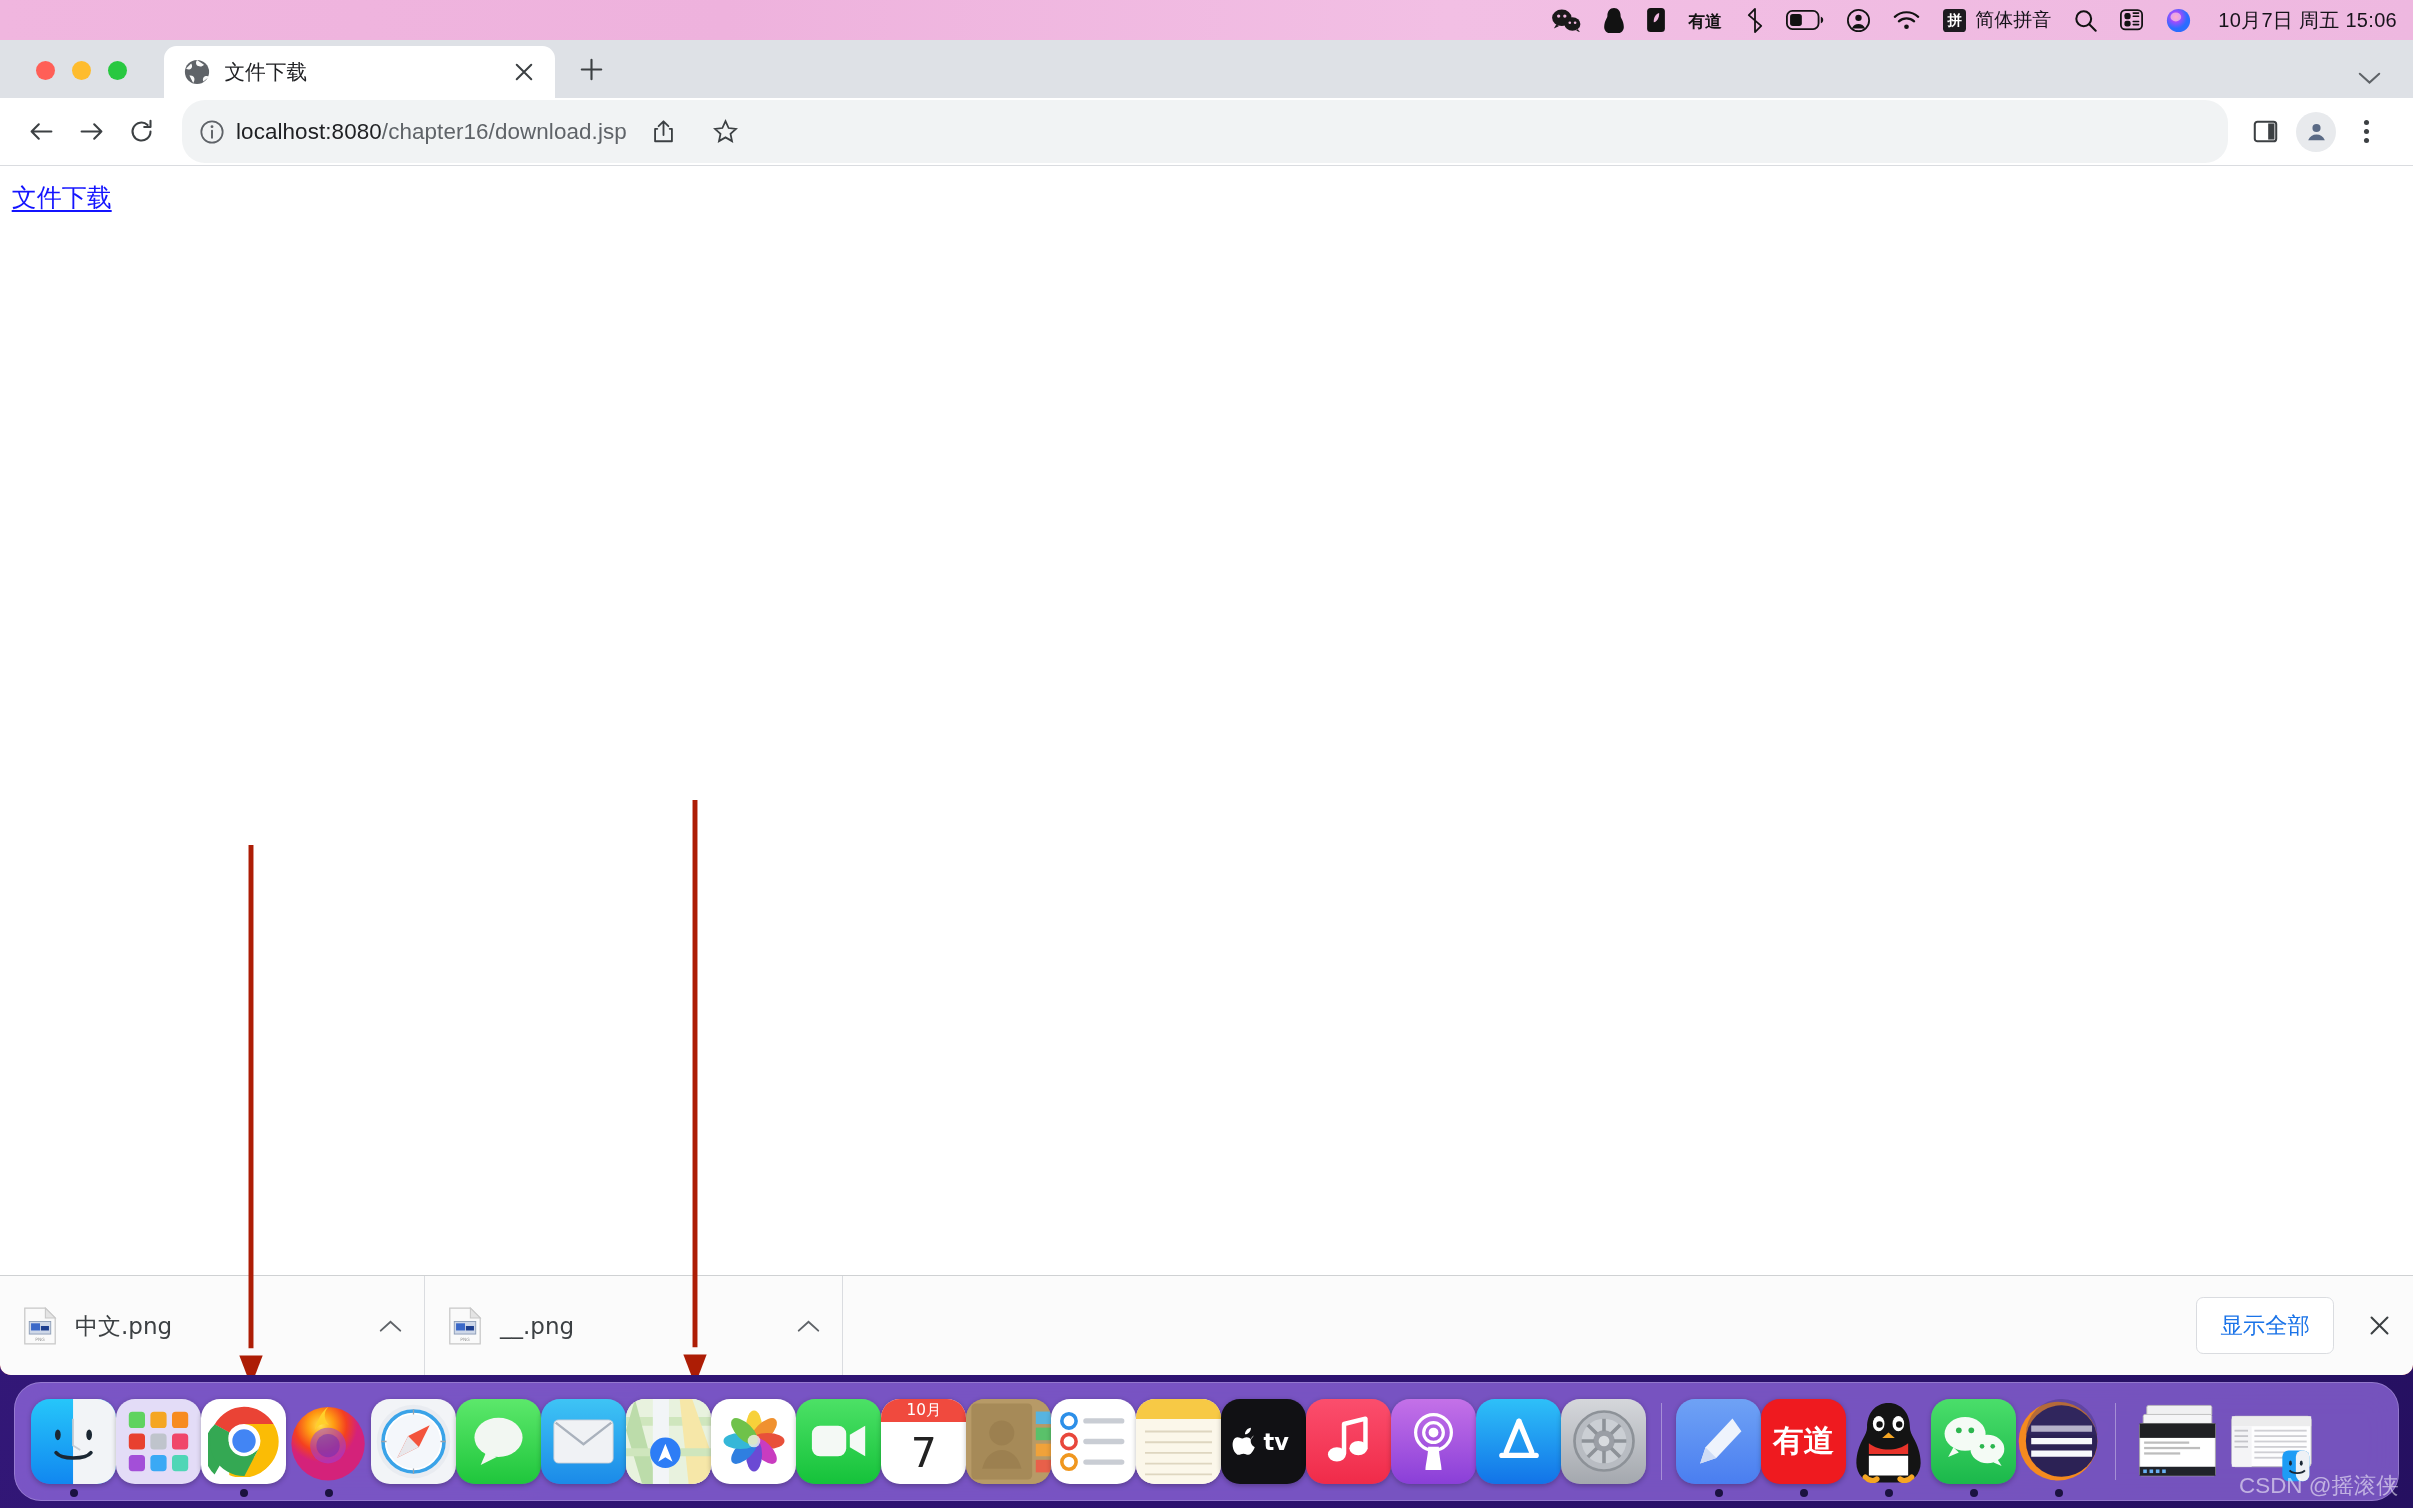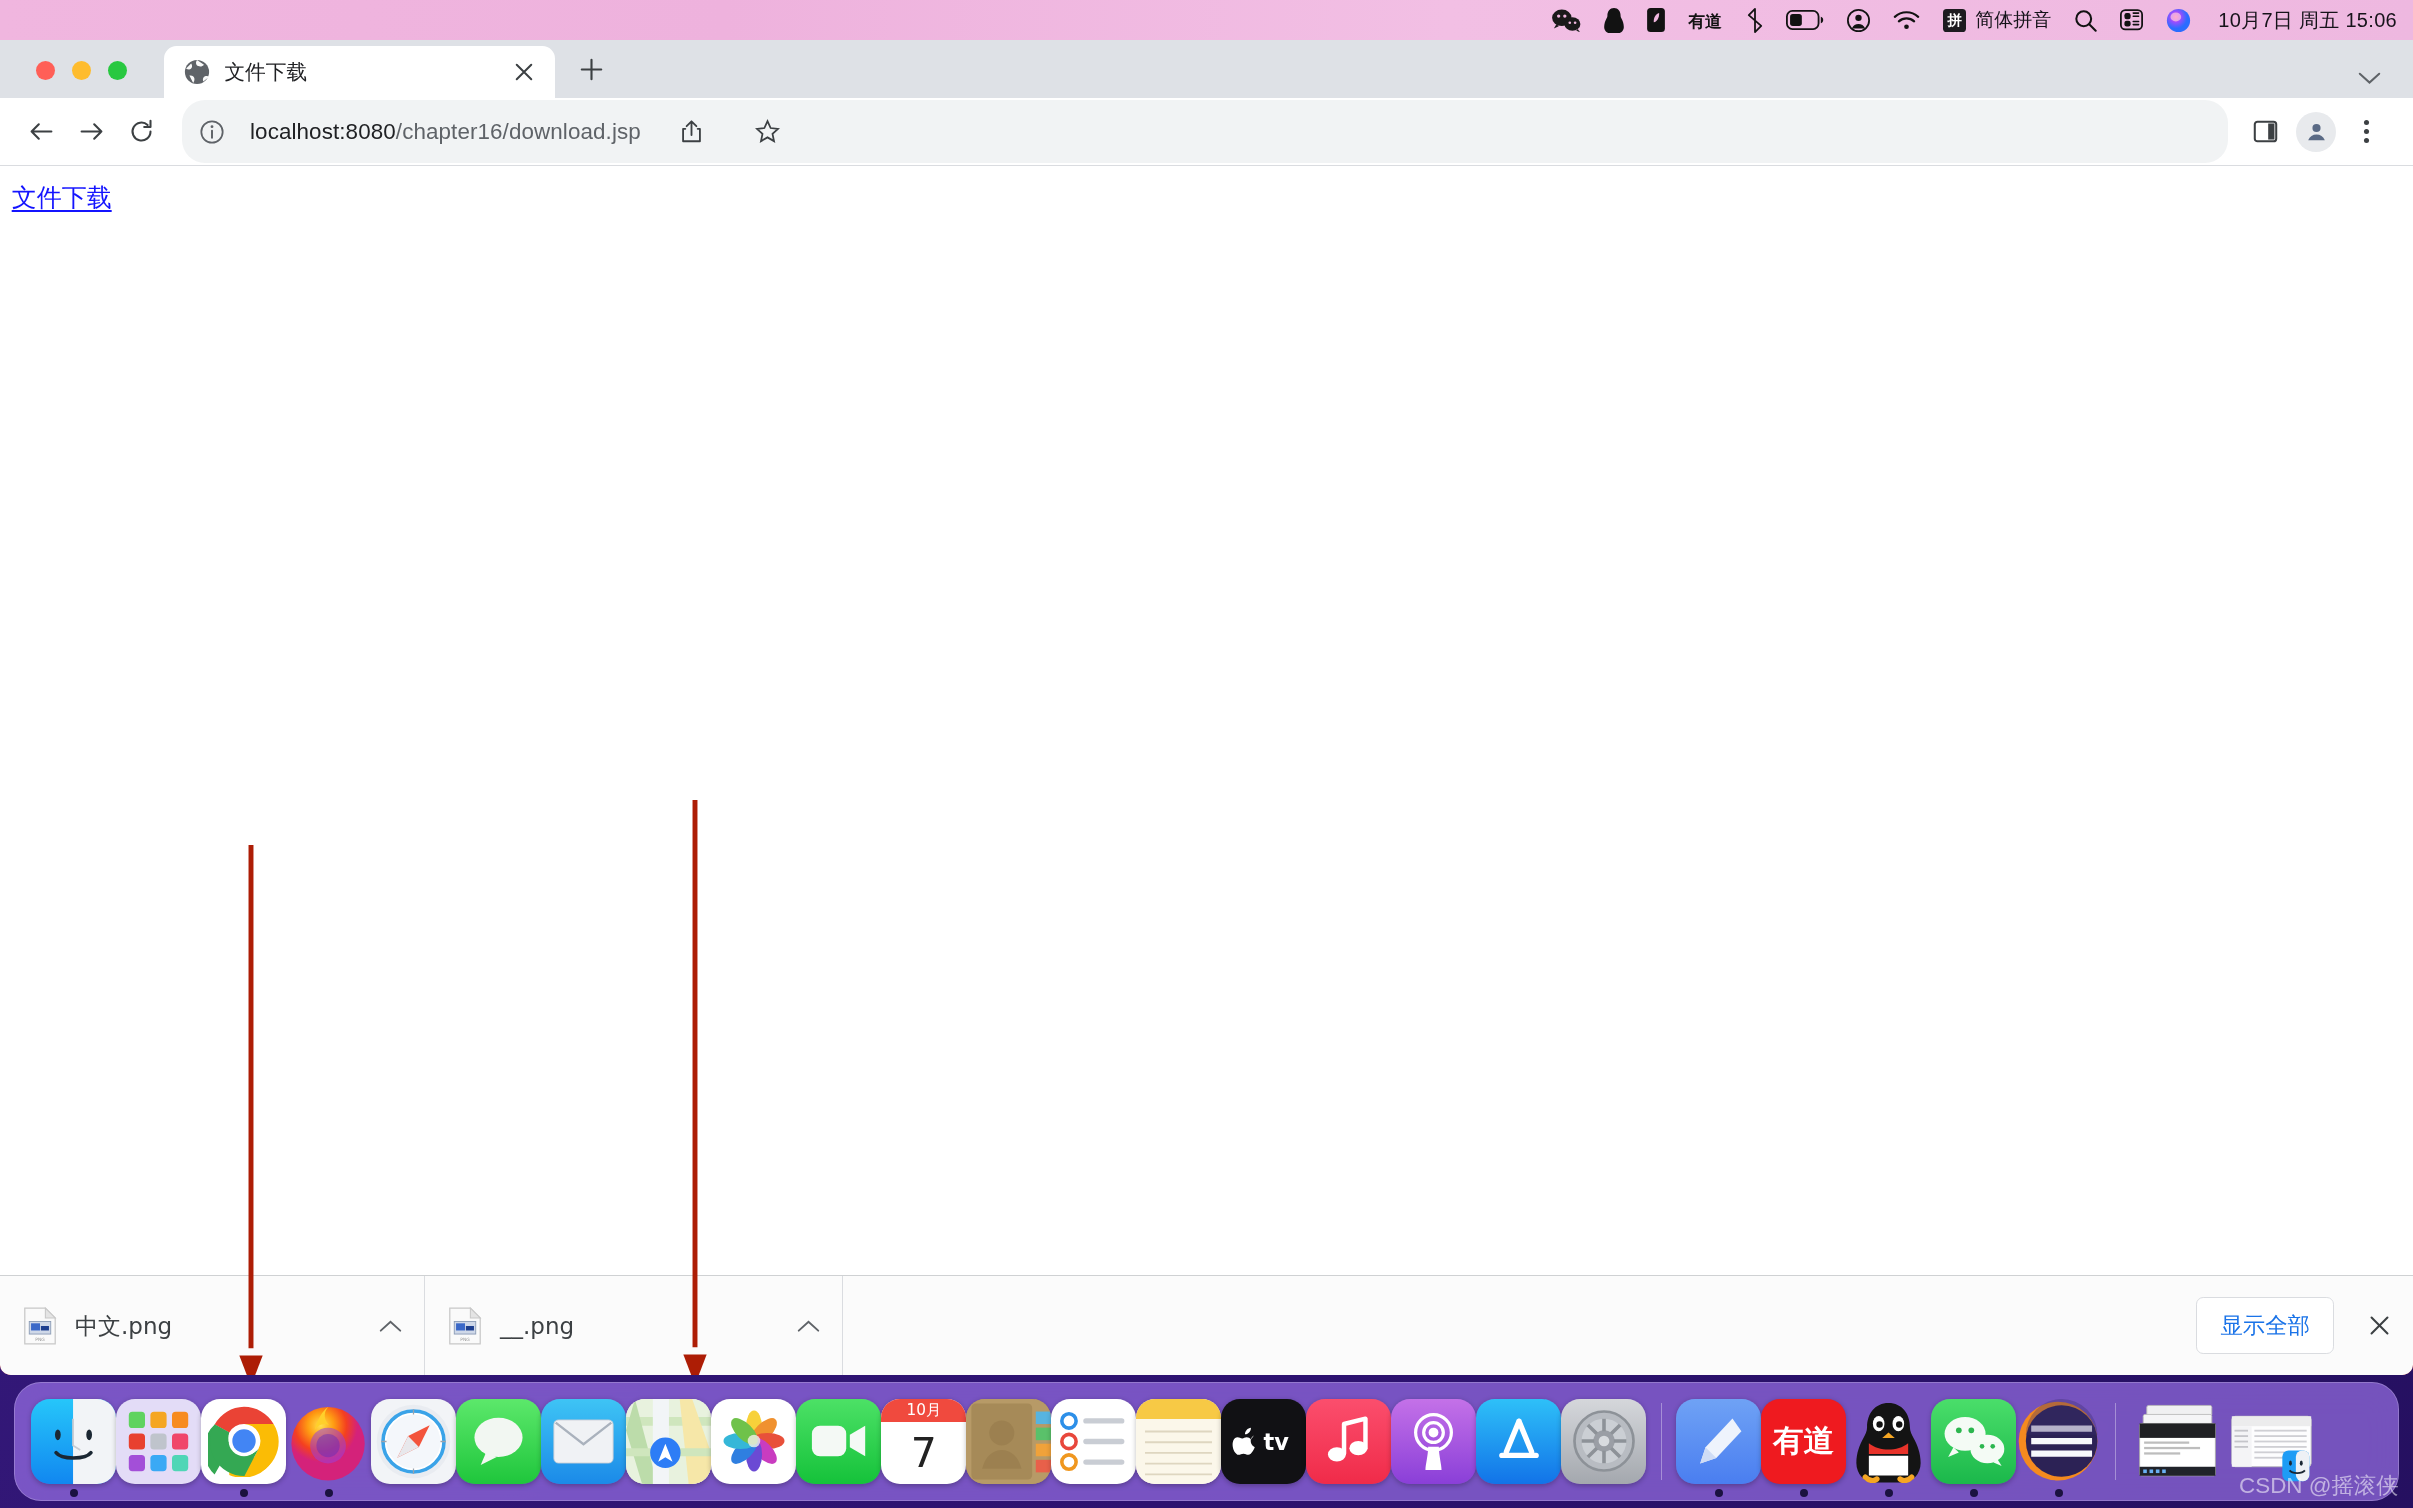--- a/index.html
+++ b/index.html
@@ -67,21 +67,21 @@
   .tabstrip-caret { position: absolute; right: 32px; bottom: 12.6px; }
 
   .toolbar {
     height: 68px; background: #fff; display: flex; align-items: center;
     padding: 0 21.5px 0 16px; gap: 0; border-bottom: 0.9px solid #dadce0;
   }
   .tbtn { width: 50px; height: 50px; display: flex; align-items: center; justify-content: center; border-radius: 50%; flex: 0 0 auto; }
   .omnibox {
     flex: 1; height: 63px; background: #f1f3f4; border-radius: 23px;
     display: flex; align-items: center; padding: 0 14.4px 0 18px; margin: 0 12.6px 0 16px;
-    gap: 26px; min-width: 0;
+    gap: 12px; min-width: 0;
   }
   .url { font-size: 22.4px; color: #5f6368; white-space: nowrap; overflow: hidden; letter-spacing: 0.1px; }
   .url b { color: #202124; font-weight: normal; }
   .avatar {
     width: 40px; height: 40px; border-radius: 50%; background: #e8eaed;
     display: flex; align-items: center; justify-content: center; margin: 0 5.4px;
   }
 
   
   .page { height: 1139px; background: #fff; position: relative; }

